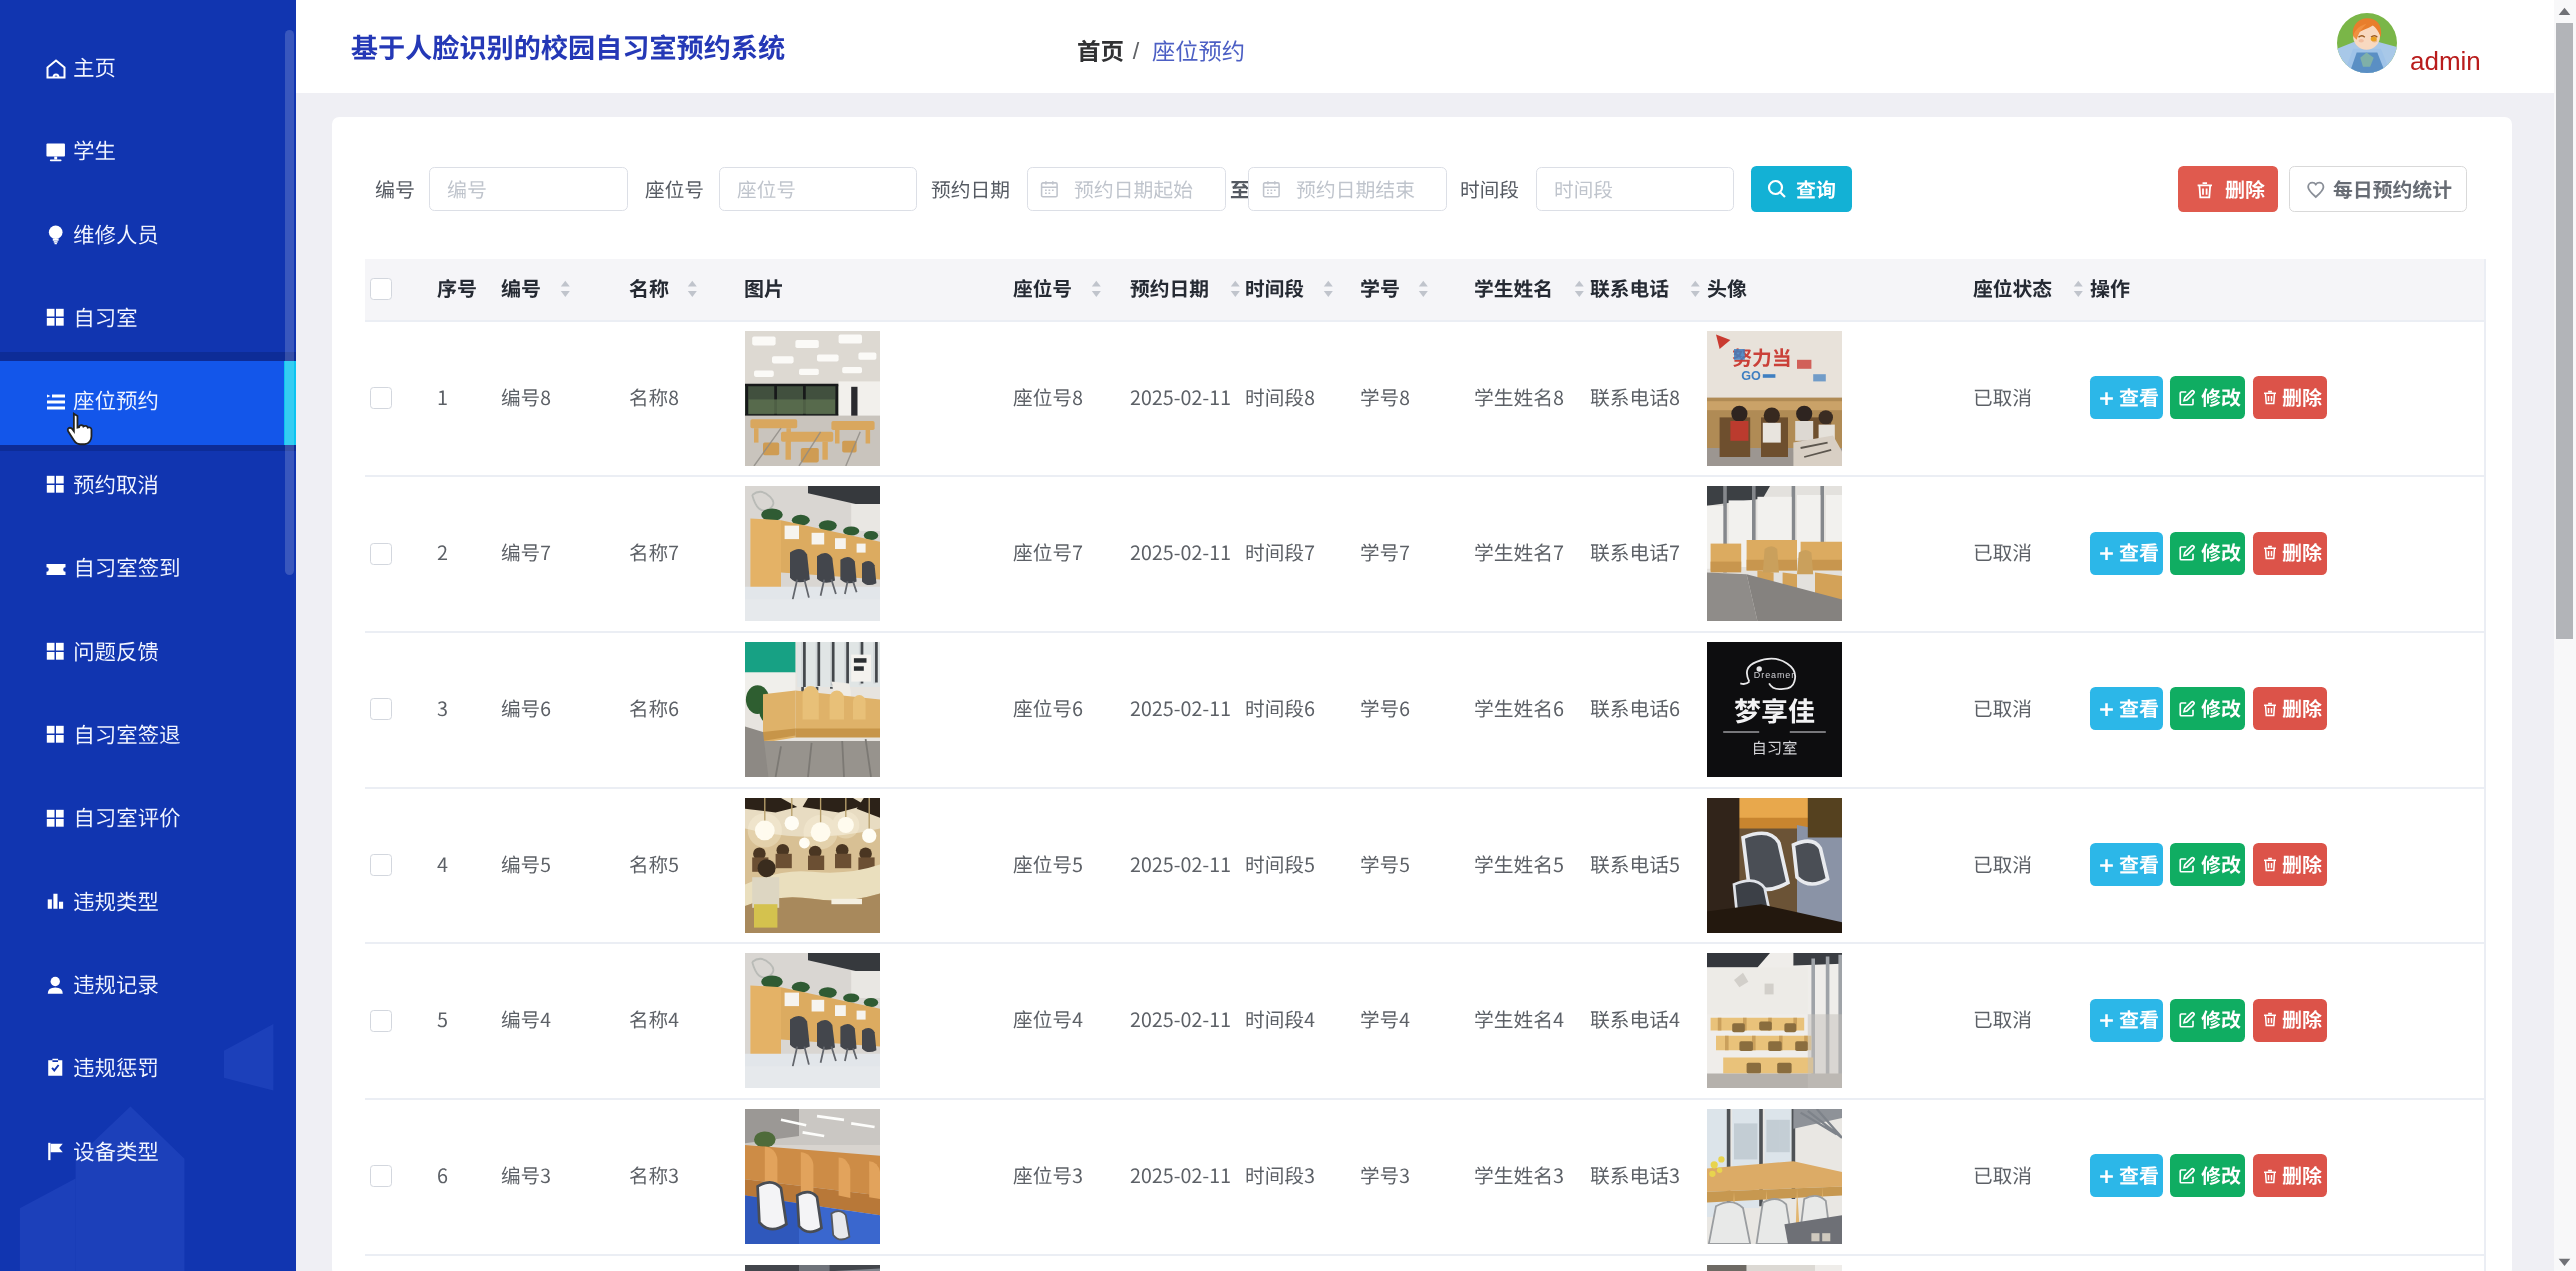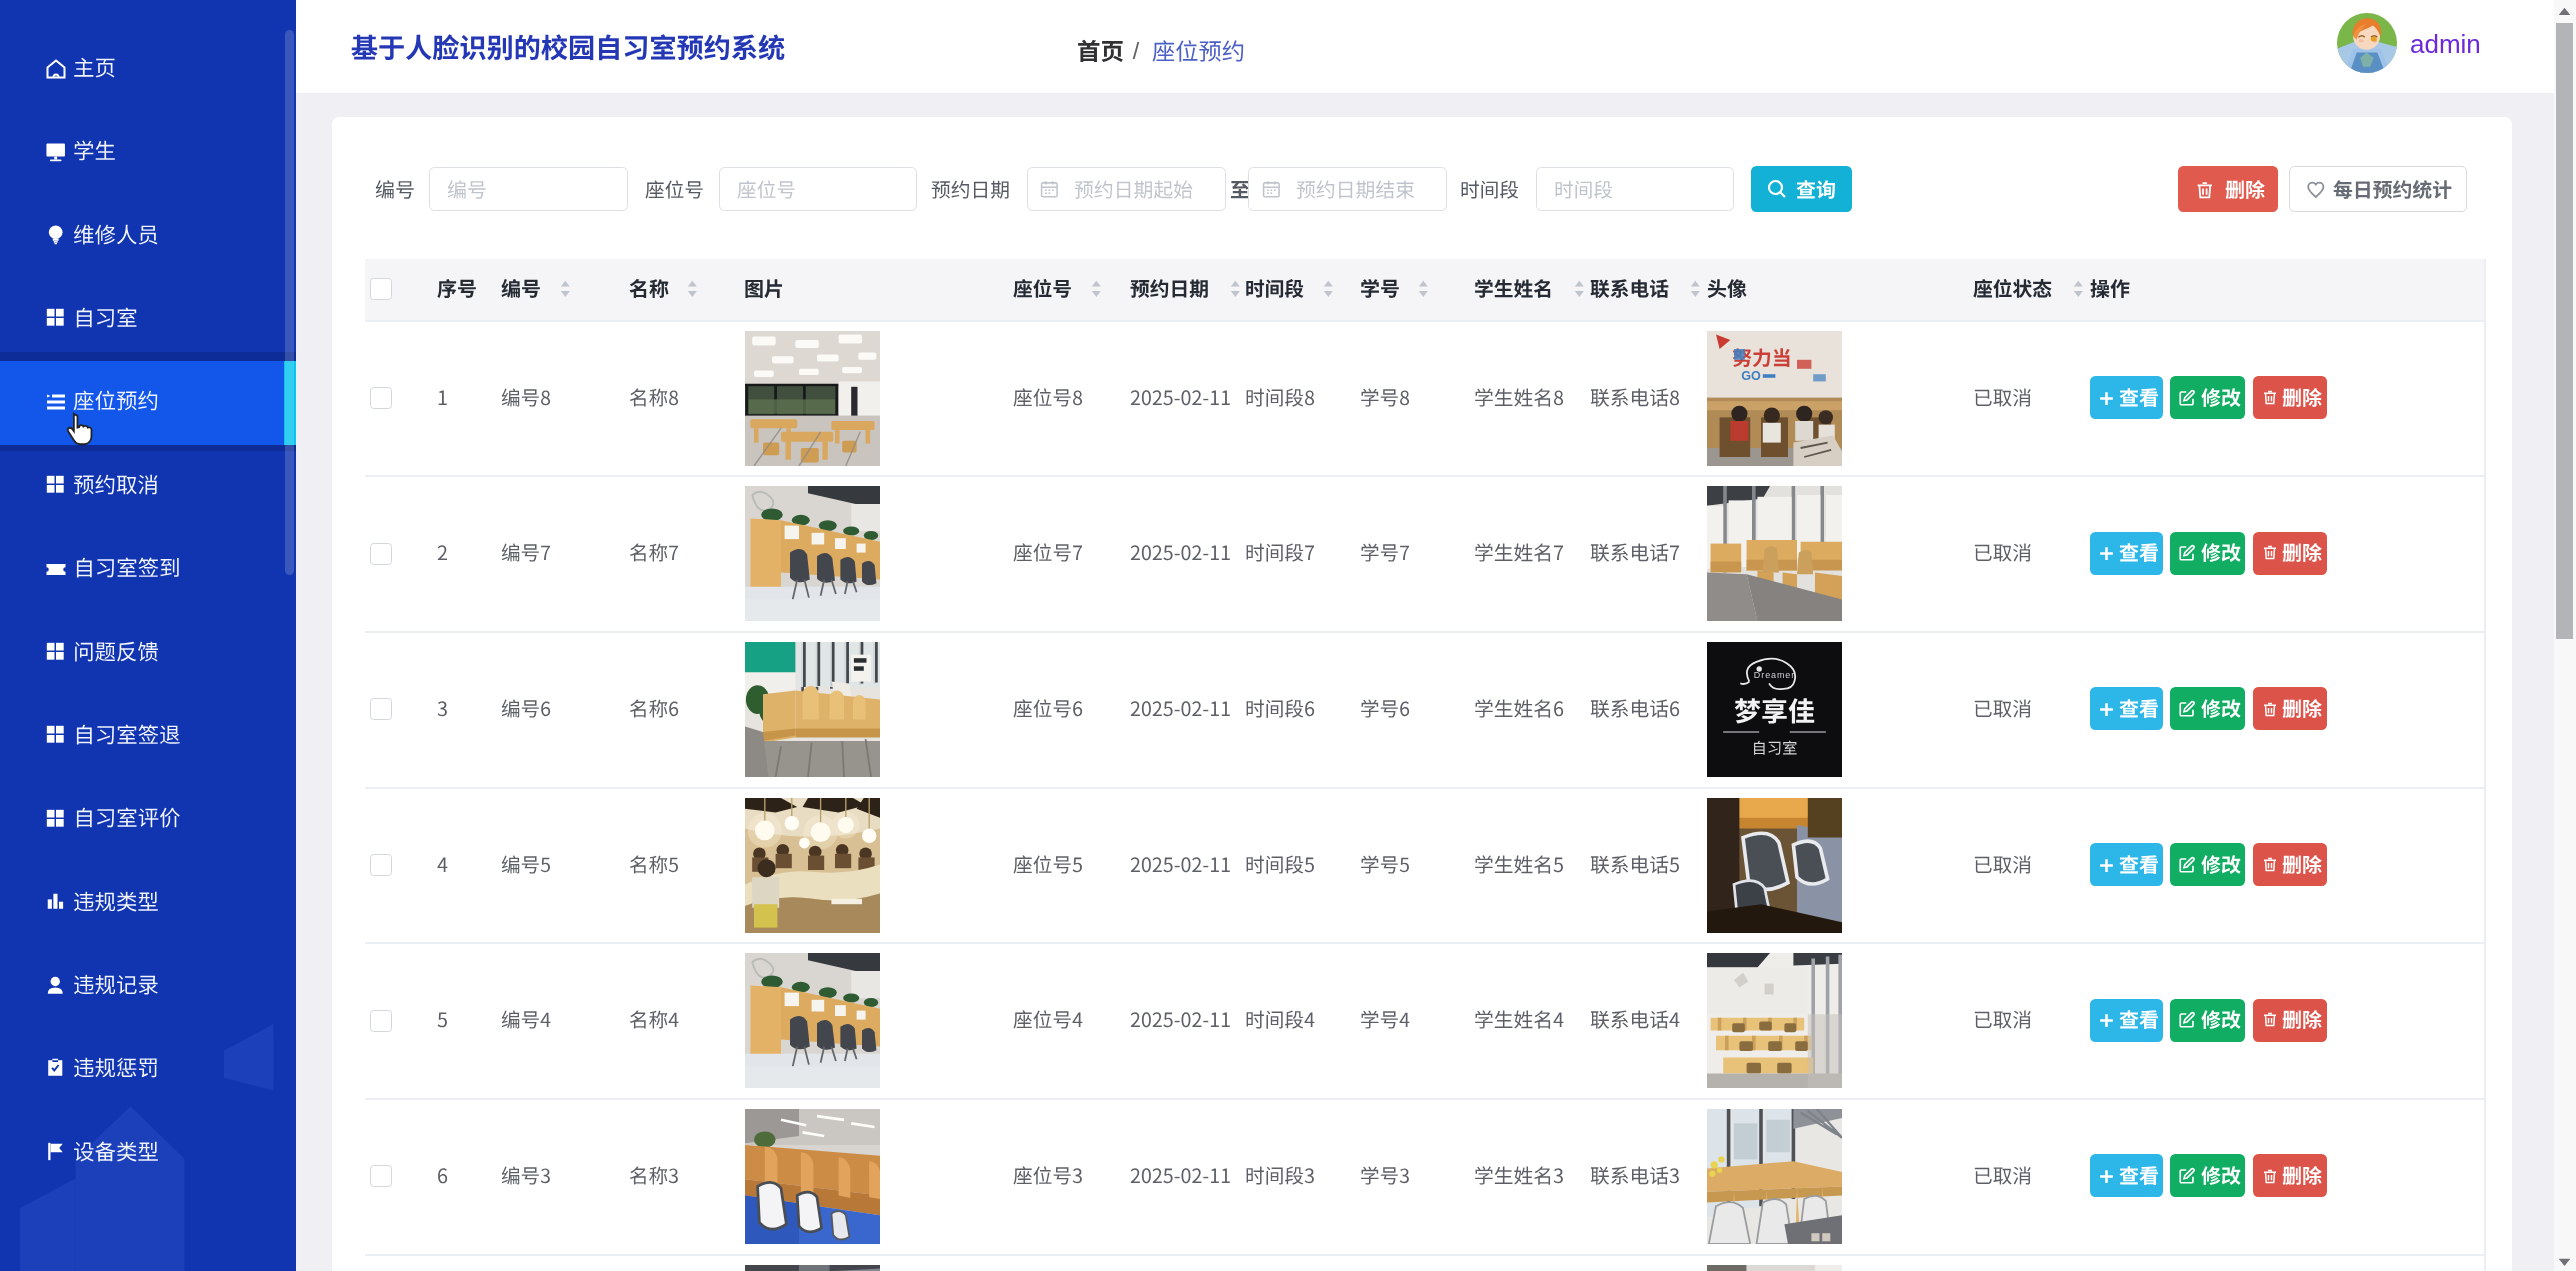--- a/index.html
+++ b/index.html
@@ -180,21 +180,21 @@
 <circle cx="33" cy="26" r="15" fill="#f8d9c0"></circle>
 <path d="M18 26 C16 12 26 6 34 6 C44 6 51 13 49 27 C46 20 44 17 40 14 C34 18 24 20 18 26 Z" fill="#e87e2c"></path>
 <path d="M18 26 C20 18 26 14 33 12 C28 17 24 22 22 30 Z" fill="#f09040"></path>
 <path d="M24 27 Q28 24 31 27" stroke="#9a5a20" stroke-width="1.6" fill="none"></path>
 <path d="M38 27 Q42 24 45 27" stroke="#9a5a20" stroke-width="1.6" fill="none"></path>
 <ellipse cx="27" cy="31" rx="3" ry="2" fill="#f0b090" opacity=".7"></ellipse>
 <ellipse cx="42" cy="31" rx="3" ry="2" fill="#e8a878" opacity=".7"></ellipse>
 <ellipse cx="41" cy="29" rx="3.4" ry="2.6" fill="#e8a020"></ellipse>
 </g>
   </svg>
-<div style="left:2410px;top:27px;width:108px;height:32px;font-size:26px;line-height:34px;color:#6d28d9">admin</div>
+<div style="left:2410px;top:44px;width:108px;height:32px;font-size:26px;line-height:34px;color:#b91c1c">admin</div>
 <div style="left:332px;top:117px;width:2180px;height:1159px;background:#fff;border-radius:7.2px"></div>
 <svg class="tr" style="left:375px;top:176px;width:40px;height:28px;" viewBox="0 0 44.0 30.8">
     <g fill="#555a62" transform="matrix(0.022000,0,0,-0.022000,0,23.28)">
       <use href="#r7f16" x="0"></use>
       <use href="#r53f7" x="1000"></use>
     </g>
   </svg>
 <div style="left:429px;top:167px;width:199px;height:44px;background:#fff;border:1.8px solid #dcdfe6;border-radius:5.4px"></div>
 <svg class="tr" style="left:447px;top:176px;width:40px;height:28px;" viewBox="0 0 44.0 30.8">
     <g fill="#bfc4cc" transform="matrix(0.022000,0,0,-0.022000,0,23.28)">

